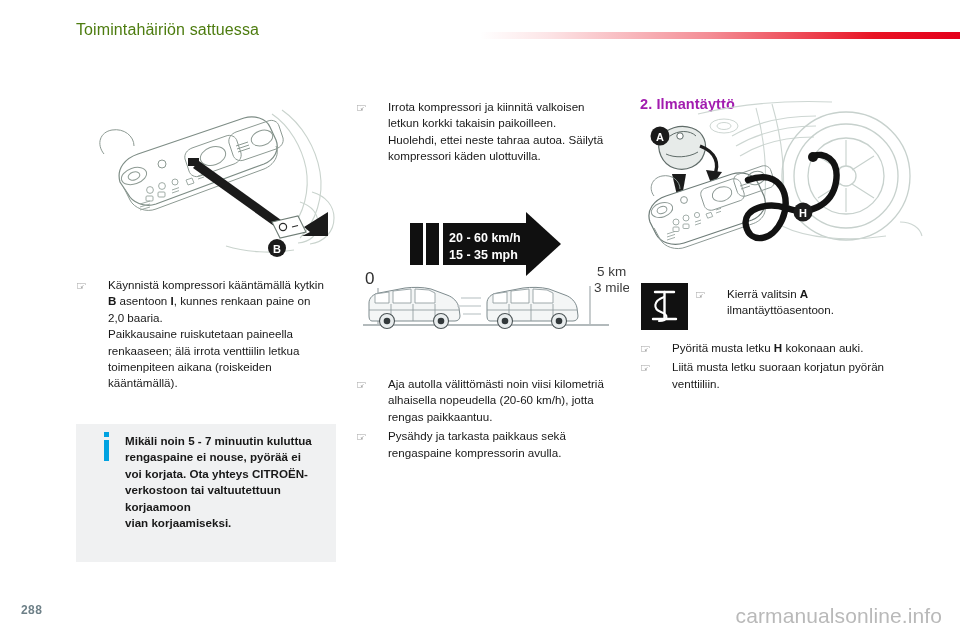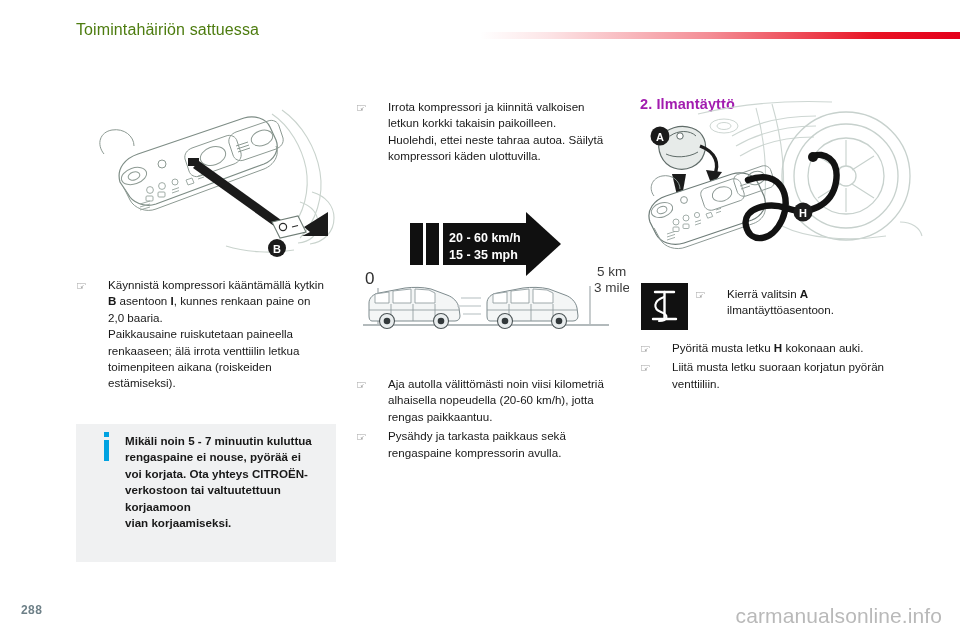--- a/index.html
+++ b/index.html
@@ -231,21 +231,21 @@
     <ul class="bullet-list">
       <li class="bullet-item">
         <span class="hand">☞</span>
         <p>
           <span>Käynnistä kompressori kääntämällä kytkin </span><br>
           <b>B</b><span> asentoon </span><b>I</b><span>, kunnes renkaan paine on</span><br>
           <span>2,0 baaria.</span><br>
           <span>Paikkausaine ruiskutetaan paineella</span><br>
           <span>renkaaseen; älä irrota venttiilin letkua</span><br>
           <span>toimenpiteen aikana (roiskeiden</span><br>
-          <span>estämiseksi).</span>
+          <span>kääntämällä).</span>
         </p>
       </li>
     </ul>
   </div>
 
   <div id="info-box">
     <span class="info-icon"></span>
     <div class="info-text">
       <span>Mikäli noin 5 - 7 minuutin kuluttua</span><br>
       <span>rengaspaine ei nouse, pyörää ei</span><br>

